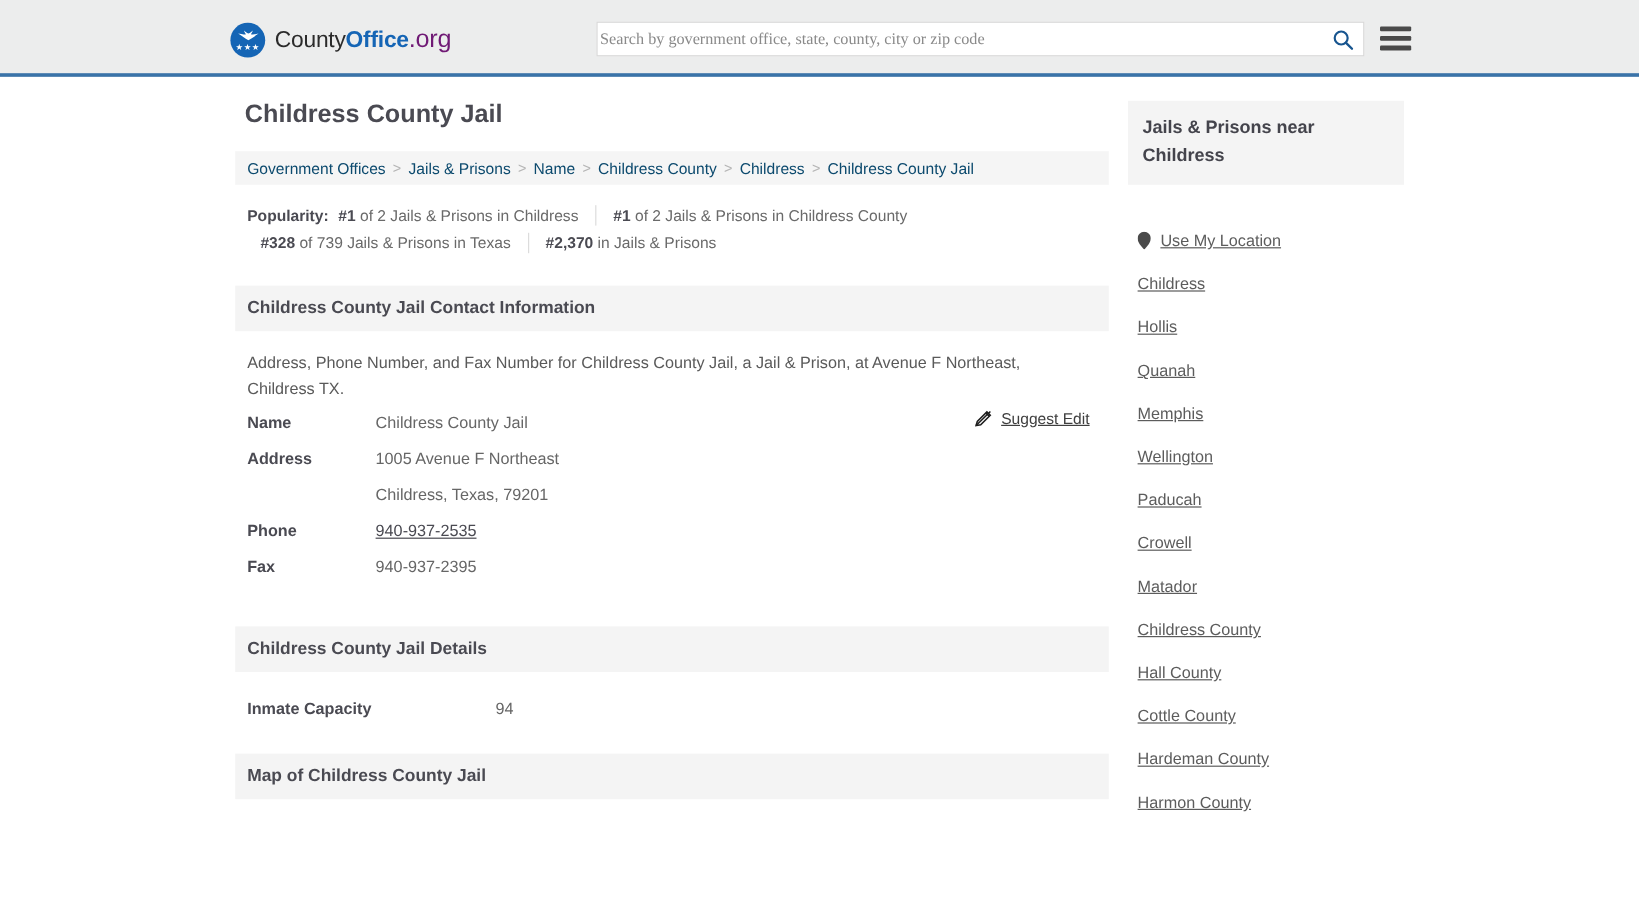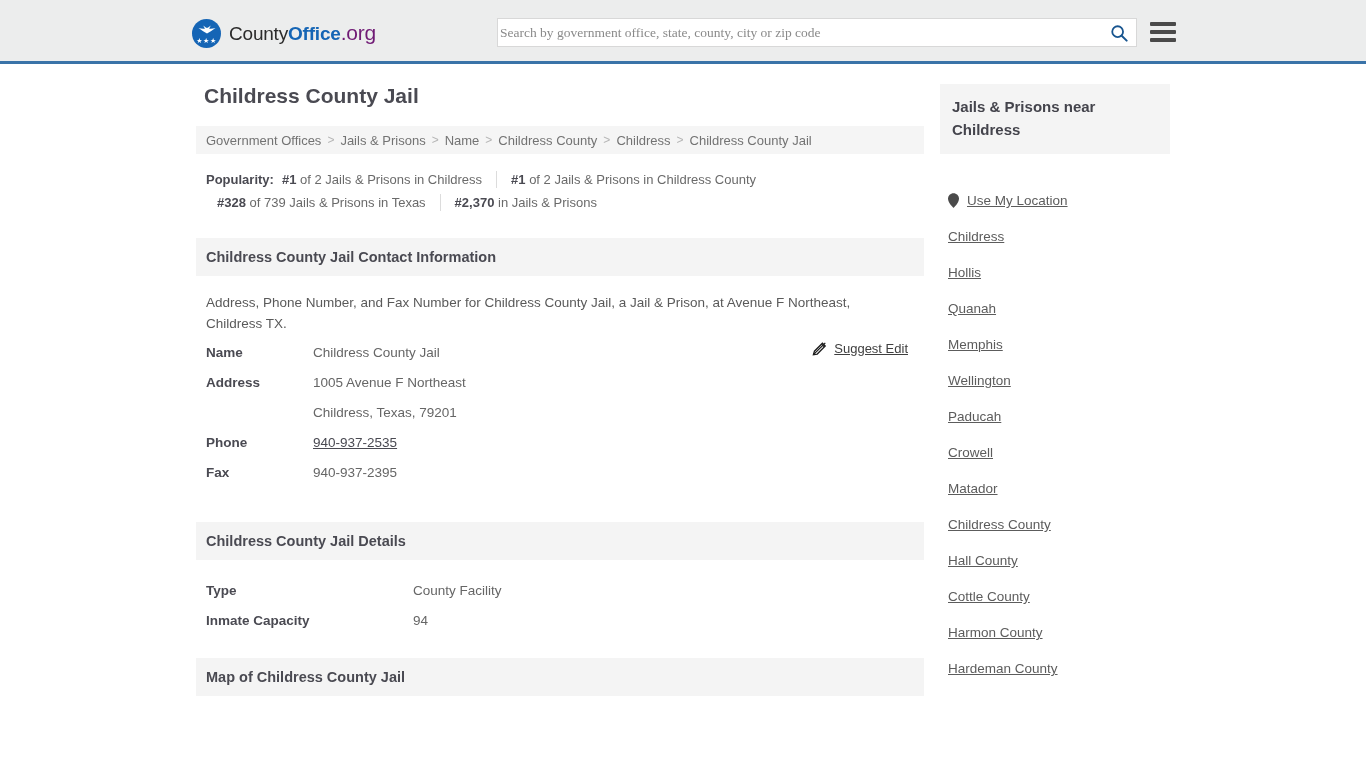--- a/index.html
+++ b/index.html
@@ -158,21 +158,21 @@
     background: #f5f5f5;
     height: 28px;
     display: flex;
     align-items: center;
     padding: 0 10px;
     font-size: 13px;
     color: #6a6a6a;
     white-space: nowrap;
   }
   .breadcrumb a {
-    color: #737373;
+    color: #0c4a6e;
     text-decoration: none;
   }
   .crumb-sep {
     color: #b5b5b5;
     margin: 0 6px;
     font-size: 12px;
   }
 
   
   .popularity {
@@ -395,24 +395,20 @@
           </div>
         </div>
       </div>
     </div>
 
     <div class="section" style="margin-top:34px;">
       <div class="section-head">Childress County Jail Details</div>
       <div class="section-body">
         <div class="kv-table">
           <div class="kv-row">
-            <span class="kv-key wide">Type</span>
-            <span class="kv-val">County Facility</span>
-          </div>
-          <div class="kv-row">
             <span class="kv-key wide">Inmate Capacity</span>
             <span class="kv-val">94</span>
           </div>
         </div>
       </div>
     </div>
 
     <div class="section" style="margin-top:22px;">
       <div class="section-head">Map of Childress County Jail</div>
     </div>
@@ -460,22 +456,22 @@
       <div class="side-item">
         <a>Childress County</a>
       </div>
       <div class="side-item">
         <a>Hall County</a>
       </div>
       <div class="side-item">
         <a>Cottle County</a>
       </div>
       <div class="side-item">
+        <a>Hardeman County</a>
+      </div>
+      <div class="side-item">
         <a>Harmon County</a>
       </div>
-      <div class="side-item">
-        <a>Hardeman County</a>
-      </div>
 
     </div>
   </div>
 
 </div>
 
 </body></html>

